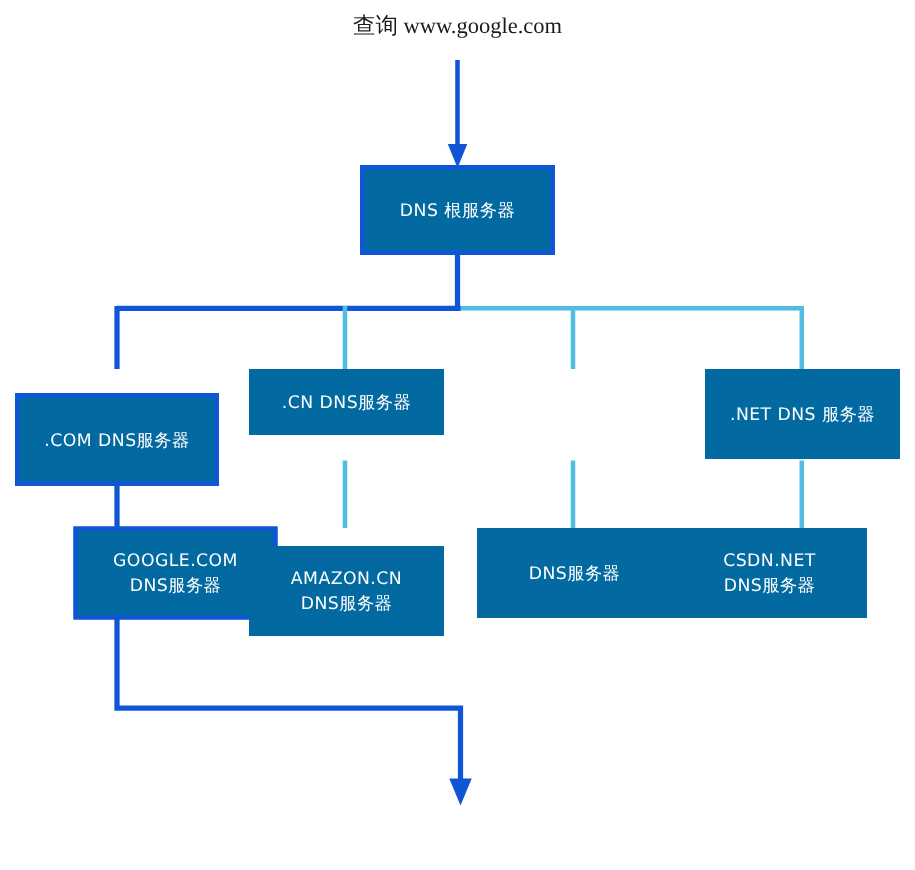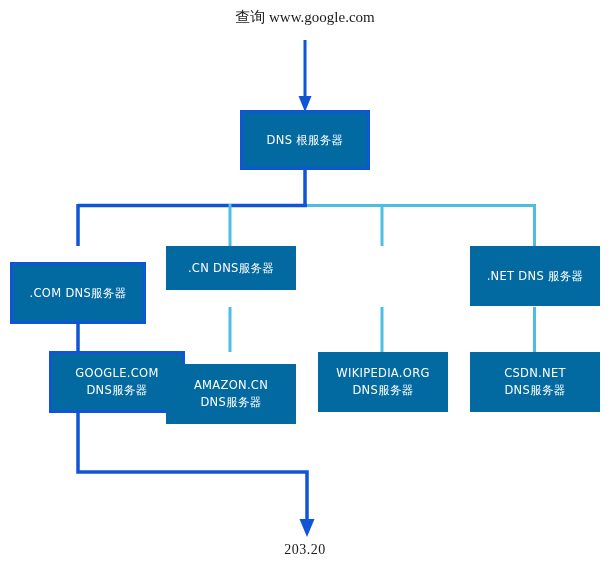--- a/index.html
+++ b/index.html
@@ -137,25 +137,23 @@
     <span class="node-line">GOOGLE.COM</span>
     <span class="node-line">DNS服务器</span>
   </div>
 
   <div class="node" style="left:166px; top:364px; width:130px; height:60px;">
     <span class="node-line">AMAZON.CN</span>
     <span class="node-line">DNS服务器</span>
   </div>
 
   <div class="node" style="left:318px; top:352px; width:130px; height:60px;">
-    <span class="node-line">WIKIPEDIA.ORG</span>
     <span class="node-line">DNS服务器</span>
   </div>
 
-  <div class="node" style="left:470px; top:352px; width:130px; height:60px;">
+  <div class="node" style="left:448px; top:352px; width:130px; height:60px;">
     <span class="node-line">CSDN.NET</span>
     <span class="node-line">DNS服务器</span>
   </div>
 
-  <div class="caption" id="result-label">203.20</div>
   <div id="result-smudge"></div>
 
 </div>
 
 </body></html>

